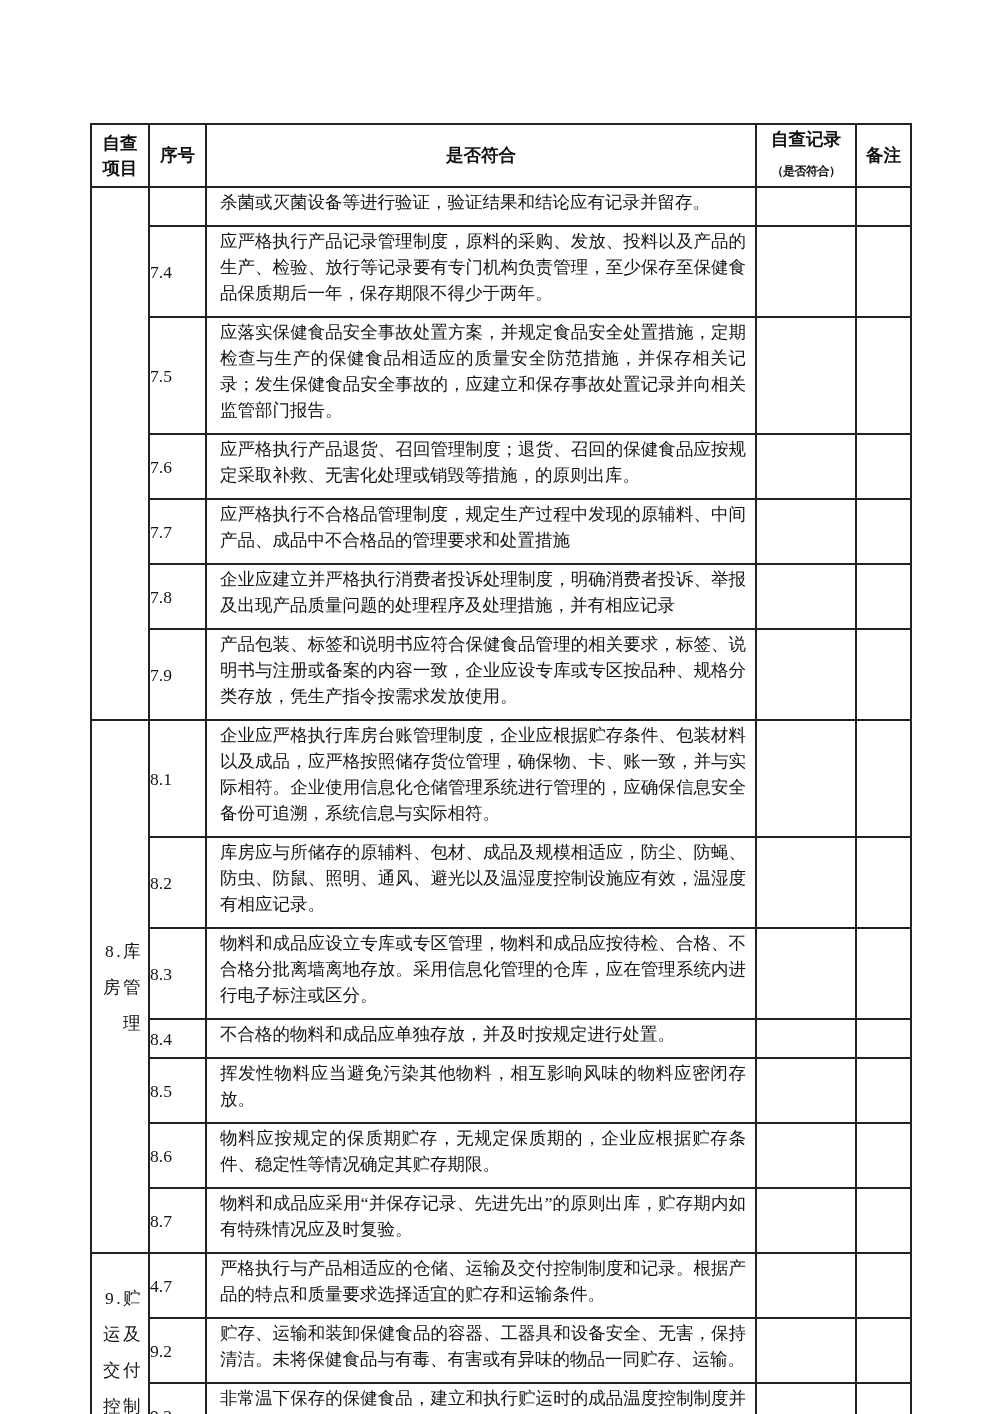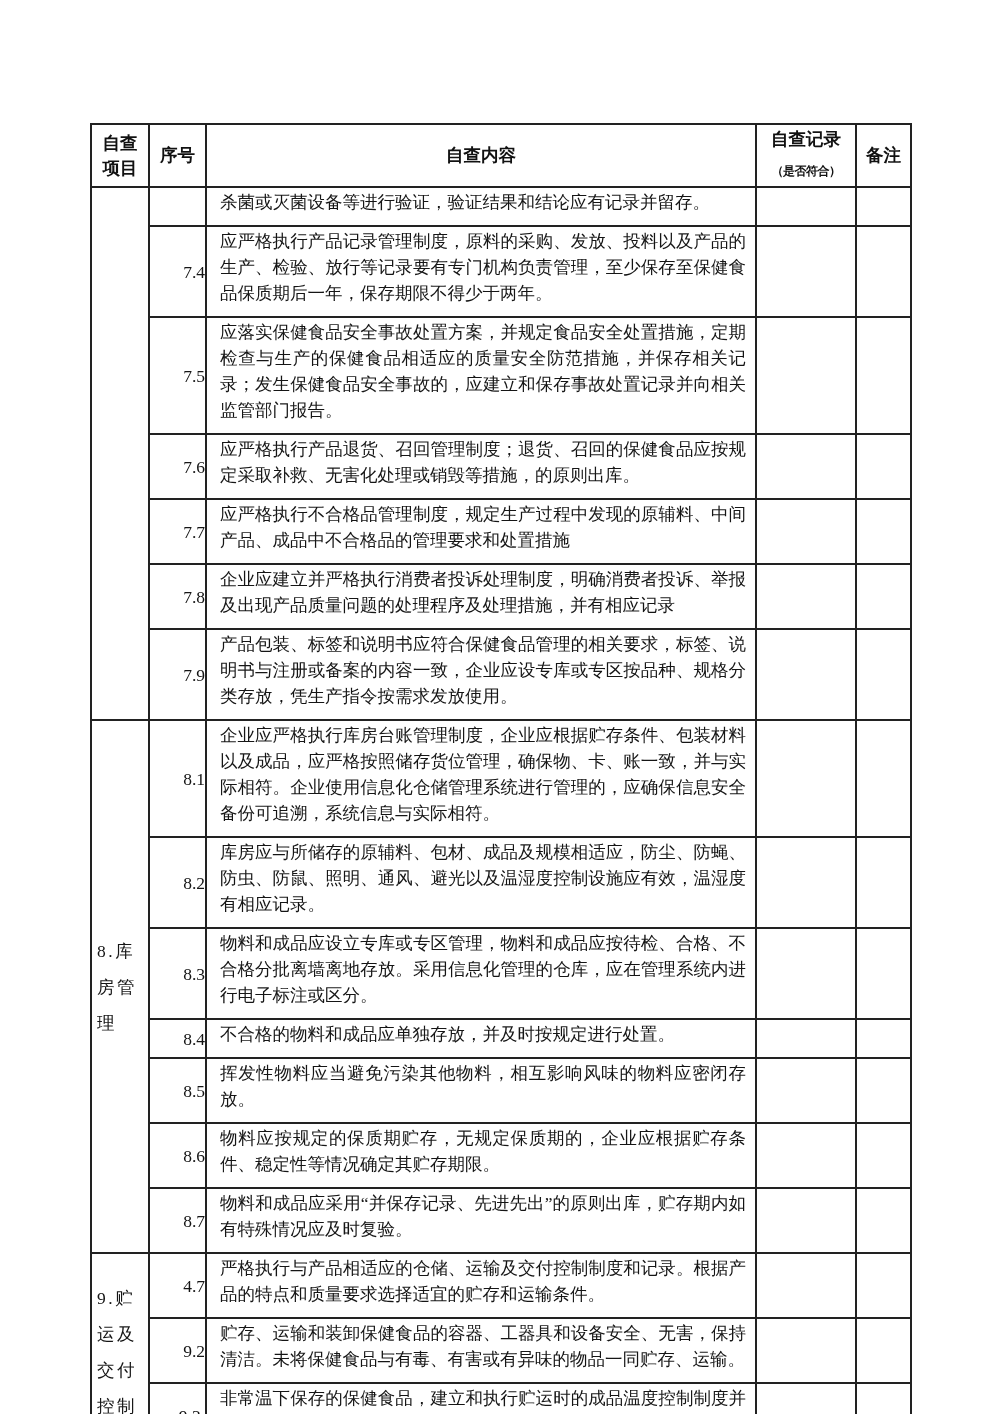--- a/index.html
+++ b/index.html
@@ -35,25 +35,25 @@
   }
   .hdr-project-inner { width: 42px; margin: 0 auto; word-break: break-all; }
   .hdr-record-sub { font-size: 12px; letter-spacing: -0.5px; white-space: nowrap; margin-top: 7px; }
 
   .cell-project { vertical-align: middle; }
   .cat-label {
     width: 46px; margin: 0 auto;
     font-size: 17.5px; line-height: 36px;
     letter-spacing: 2.5px;
     word-break: break-all;
+    text-align: right;
+    color: #151515;
+  }
+  .cell-index {
     text-align: left;
-    color: #151515;
-  }
-  .cell-index {
-    text-align: right;
     font-size: 17.5px;
     line-height: 26px;
     color: #151515;
   }
   .cell-content {
     font-size: 17.5px;
     line-height: 26px;
     padding: 1px 9px 10px 13px;
     text-align: justify;
     word-break: break-all;
@@ -72,21 +72,21 @@
       <col style="width:550px">
       <col style="width:100px">
       <col style="width:55px">
     </colgroup>
     <thead>
       <tr>
         <th>
           <div class="hdr-project-inner">自查项目</div>
         </th>
         <th>序号</th>
-        <th>自查内容</th>
+        <th>是否符合</th>
         <th>
           <div>自查记录</div>
           <div class="hdr-record-sub">（是否符合）</div>
         </th>
         <th>备注</th>
       </tr>
     </thead>
     <tbody id="table-body">
         <tr>
     <td class="cell-project" rowspan="7">

